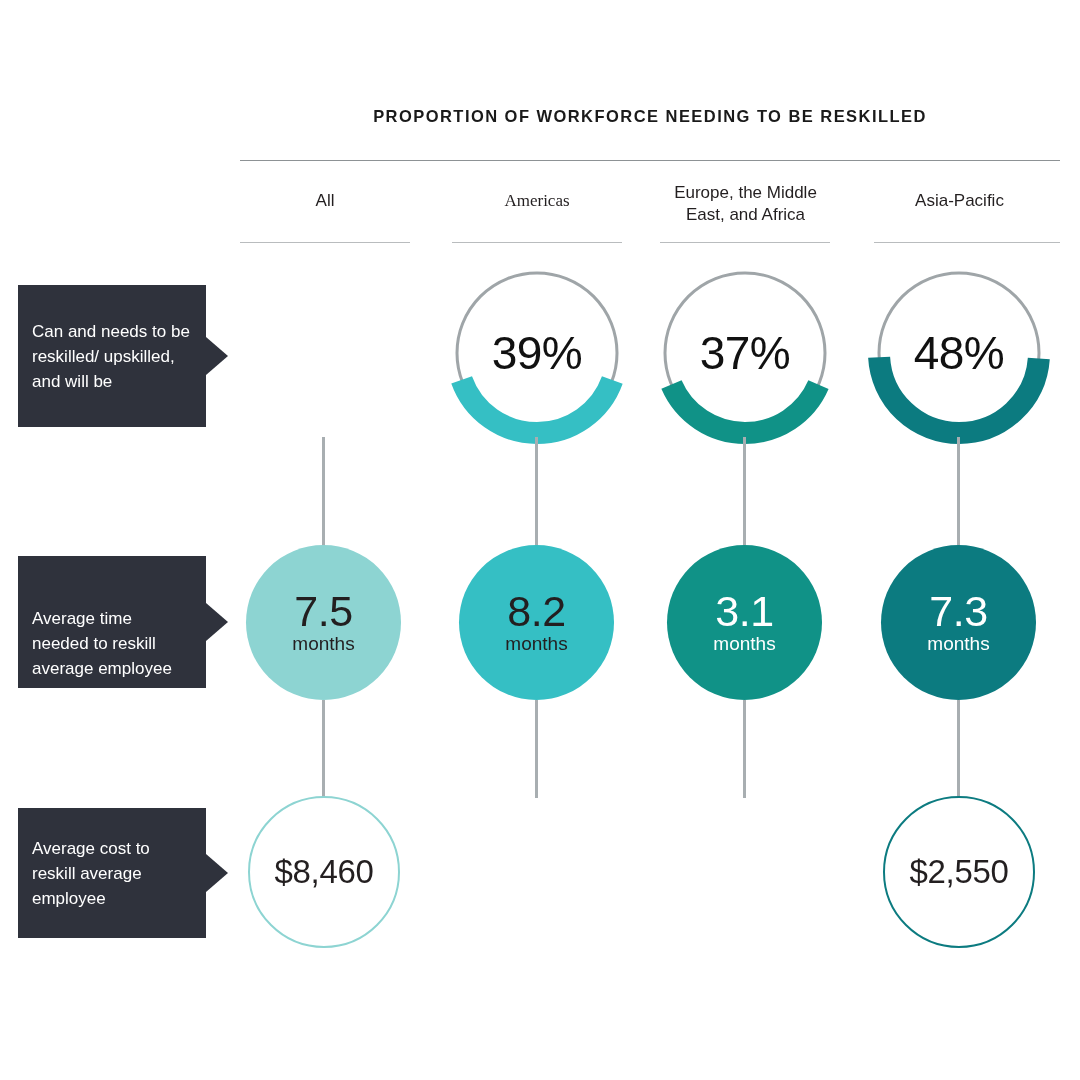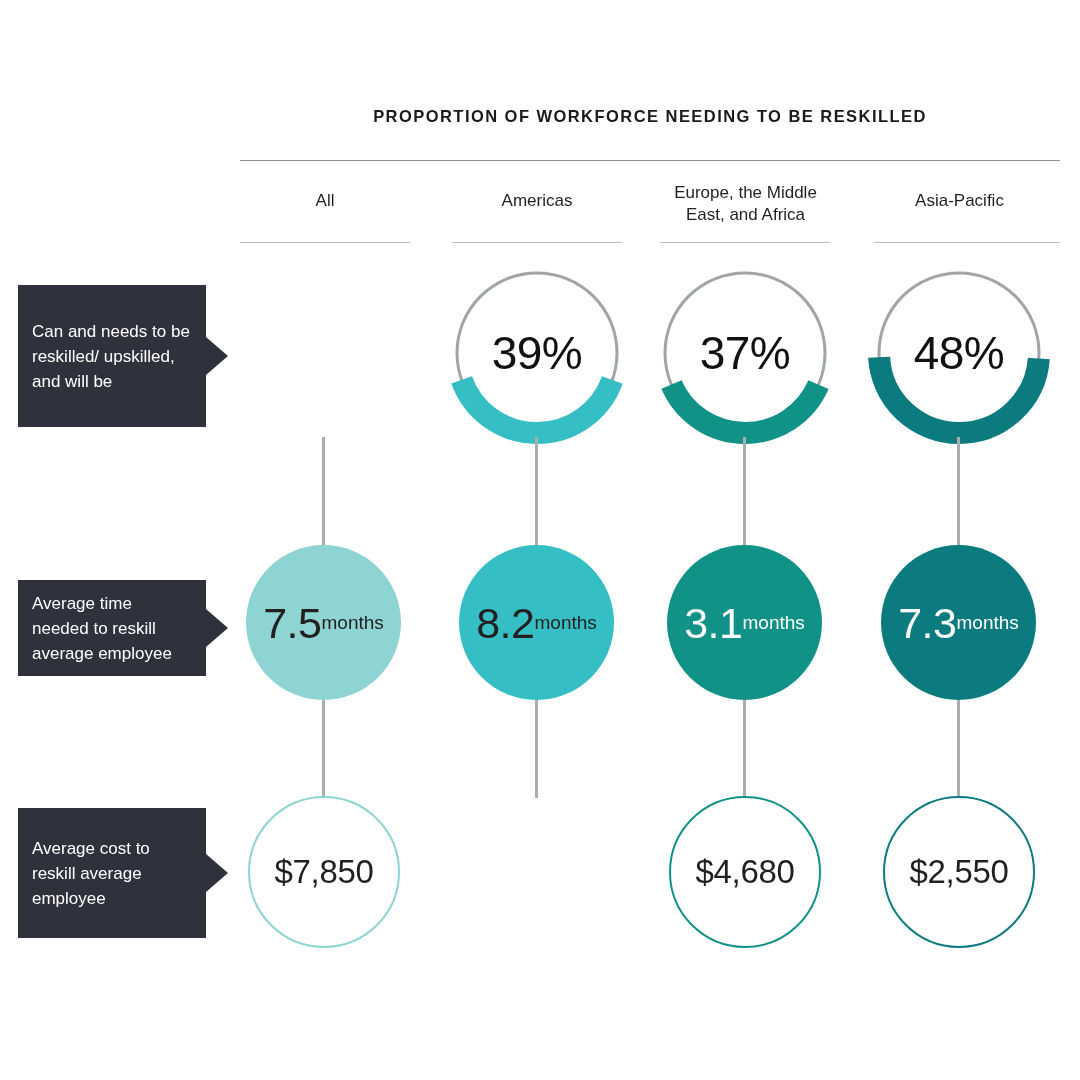--- a/index.html
+++ b/index.html
@@ -118,20 +118,21 @@
     letter-spacing: -0.5px;
   }
 
   
   .months-circle {
     position: absolute;
     width: 155px;
     height: 155px;
     border-radius: 50%;
     display: flex;
+    flex-direction: column;
     align-items: center;
     justify-content: center;
   }
   .months-circle .num {
     font-size: 43px;
     line-height: 42px;
     letter-spacing: -0.5px;
   }
   .months-circle .unit {
     font-size: 19px;
@@ -158,21 +159,21 @@
 </head>
 <body>
 
 <div id="stage">
 
   <div class="chart-title">PROPORTION OF WORKFORCE NEEDING TO BE RESKILLED</div>
 
   <div class="header-rule-top"></div>
 
   <div class="col-head" style="left:240px;width:170px;">All</div>
-  <div class="col-head" style="left:452px;width:170px;">Americas</div>
+  <div class="col-head" style="left:452px;width:170px;font-family:Liberation Serif, serif;">Americas</div>
   <div class="col-head two-line" style="left:658px;width:175px;">Europe, the Middle East, and Africa</div>
   <div class="col-head" style="left:872px;width:175px;">Asia-Pacific</div>
 
   <div class="col-rule" style="left:240px;width:170px;"></div>
   <div class="col-rule" style="left:452px;width:170px;"></div>
   <div class="col-rule" style="left:660px;width:170px;"></div>
   <div class="col-rule" style="left:874px;width:186px;"></div>
 
   <div class="row-label" style="top:285px;height:142px;width:188px;">
     <span>Can and needs to be reskilled/ upskilled, and will be</span>
@@ -202,21 +203,21 @@
       <circle cx="88" cy="88" r="80" fill="none" stroke="#0c7b80" stroke-width="22" stroke-dasharray="241 262" stroke-dashoffset="-131" transform="rotate(-90 88 88)"></circle>
     </svg>
     <div class="val">48%</div>
   </div>
 
   <div class="connector" style="left:322px;top:437px;height:110px;"></div>
   <div class="connector" style="left:535px;top:437px;height:110px;"></div>
   <div class="connector" style="left:743px;top:437px;height:110px;"></div>
   <div class="connector" style="left:957px;top:437px;height:110px;"></div>
 
-  <div class="row-label" style="top:580px;height:96px;width:188px;">
+  <div class="row-label" style="top:556px;height:132px;width:188px;align-items:flex-end;">
     <span>Average time needed to reskill average employee</span>
     <span class="arrow"></span>
   </div>
 
   <div class="months-circle" style="left:246px;top:545px;background:#8dd4d2;color:#231f20;">
     <span class="num">7.5</span>
     <span class="unit">months</span>
   </div>
 
   <div class="months-circle" style="left:459px;top:545px;background:#35bfc4;color:#231f20;">
@@ -238,25 +239,22 @@
   <div class="connector" style="left:535px;top:700px;height:98px;"></div>
   <div class="connector" style="left:743px;top:700px;height:98px;"></div>
   <div class="connector" style="left:957px;top:700px;height:98px;"></div>
 
   <div class="row-label" style="top:808px;height:130px;width:188px;">
     <span>Average cost to reskill average employee</span>
     <span class="arrow"></span>
   </div>
 
   <div class="cost-circle" style="left:248px;top:796px;border:2px solid #8dd4d2;">
-    <span>$7,850</span>
-  </div>
-
-
-  <div class="cost-circle" style="left:669px;top:796px;border:2px solid #109287;">
-    <span>$4,680</span>
-  </div>
+    <span>$8,460</span>
+  </div>
+
+
 
   <div class="cost-circle" style="left:883px;top:796px;border:2px solid #0c7b80;">
     <span>$2,550</span>
   </div>
 
 </div>
 
 </body></html>

